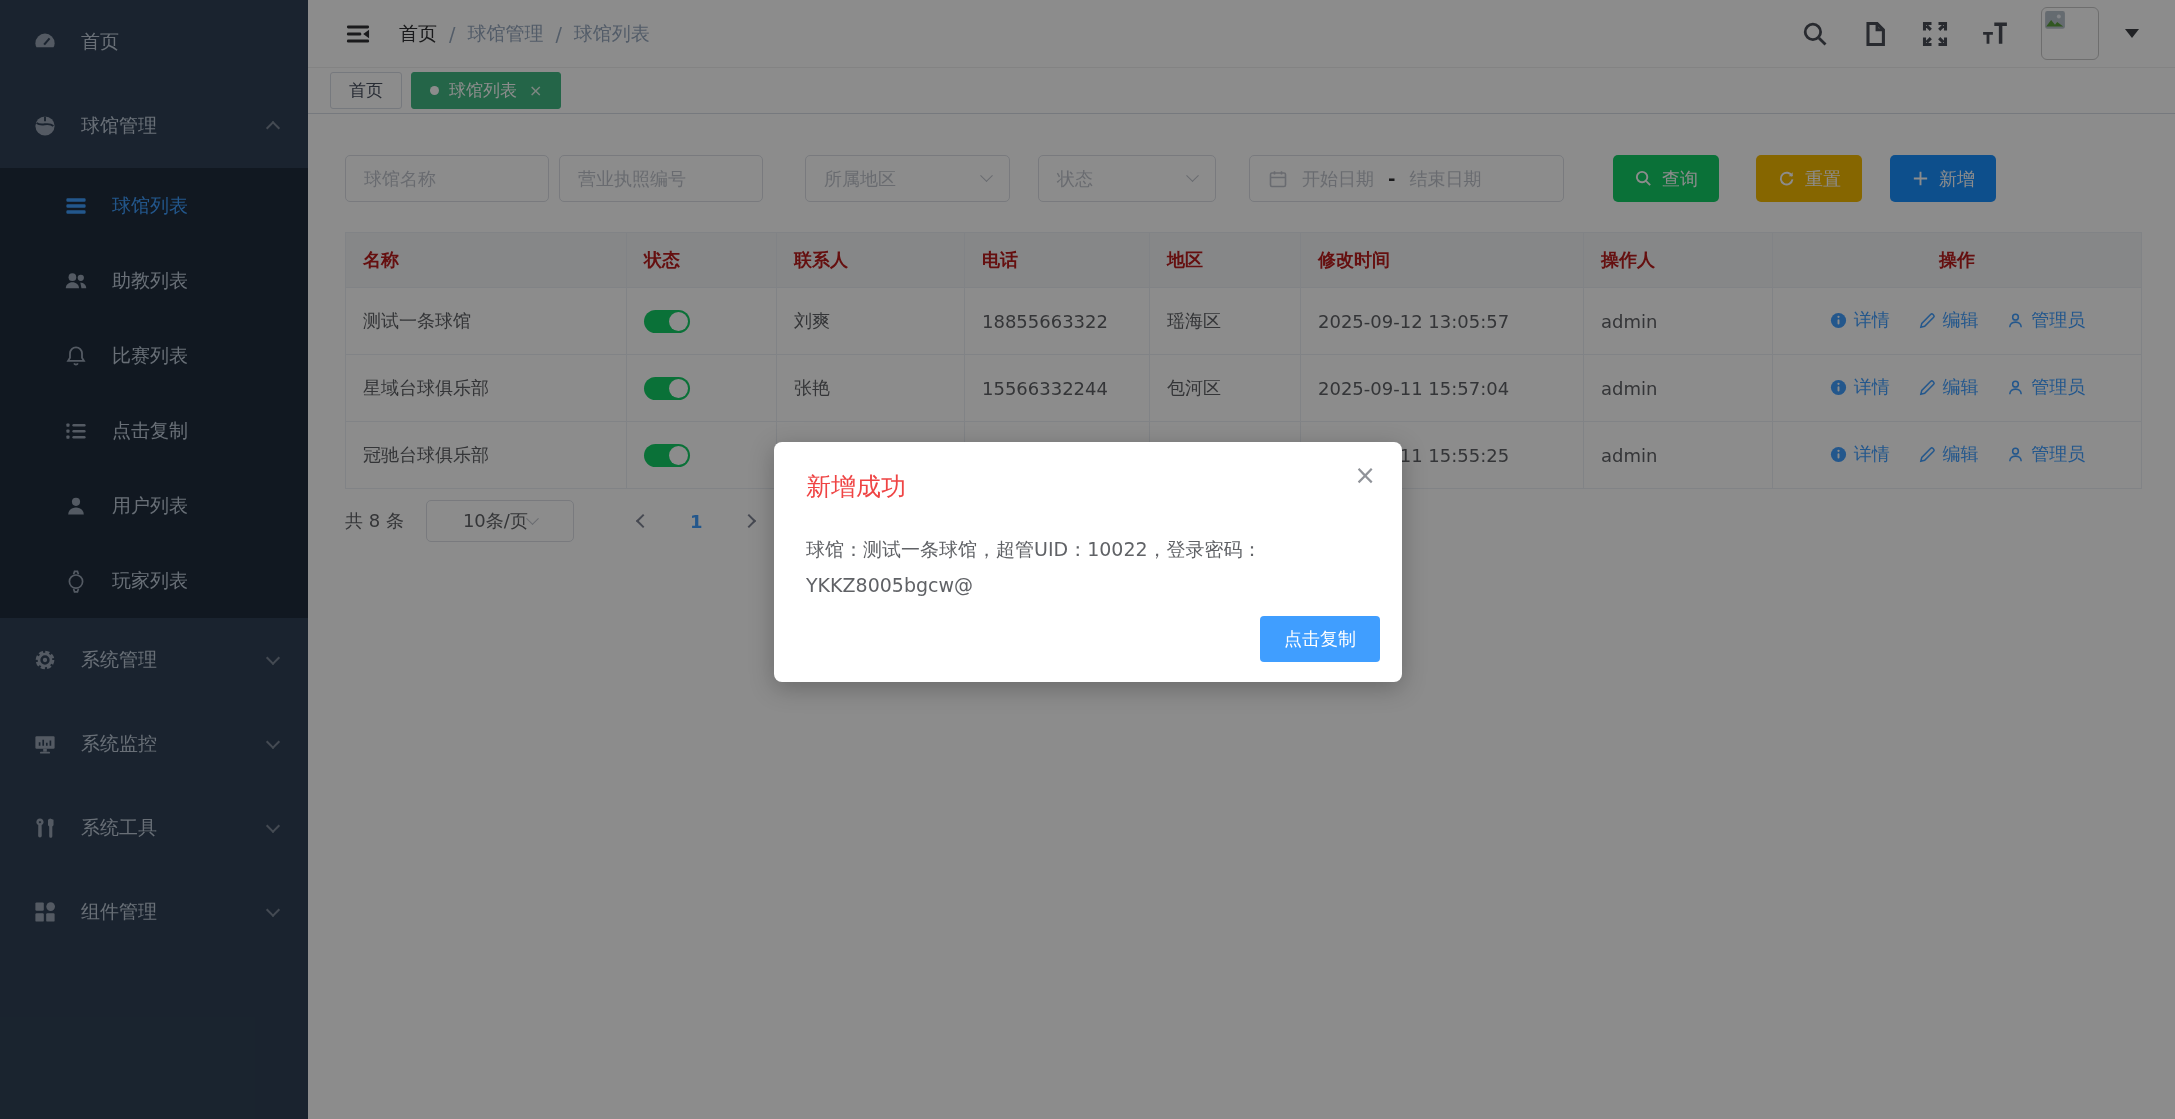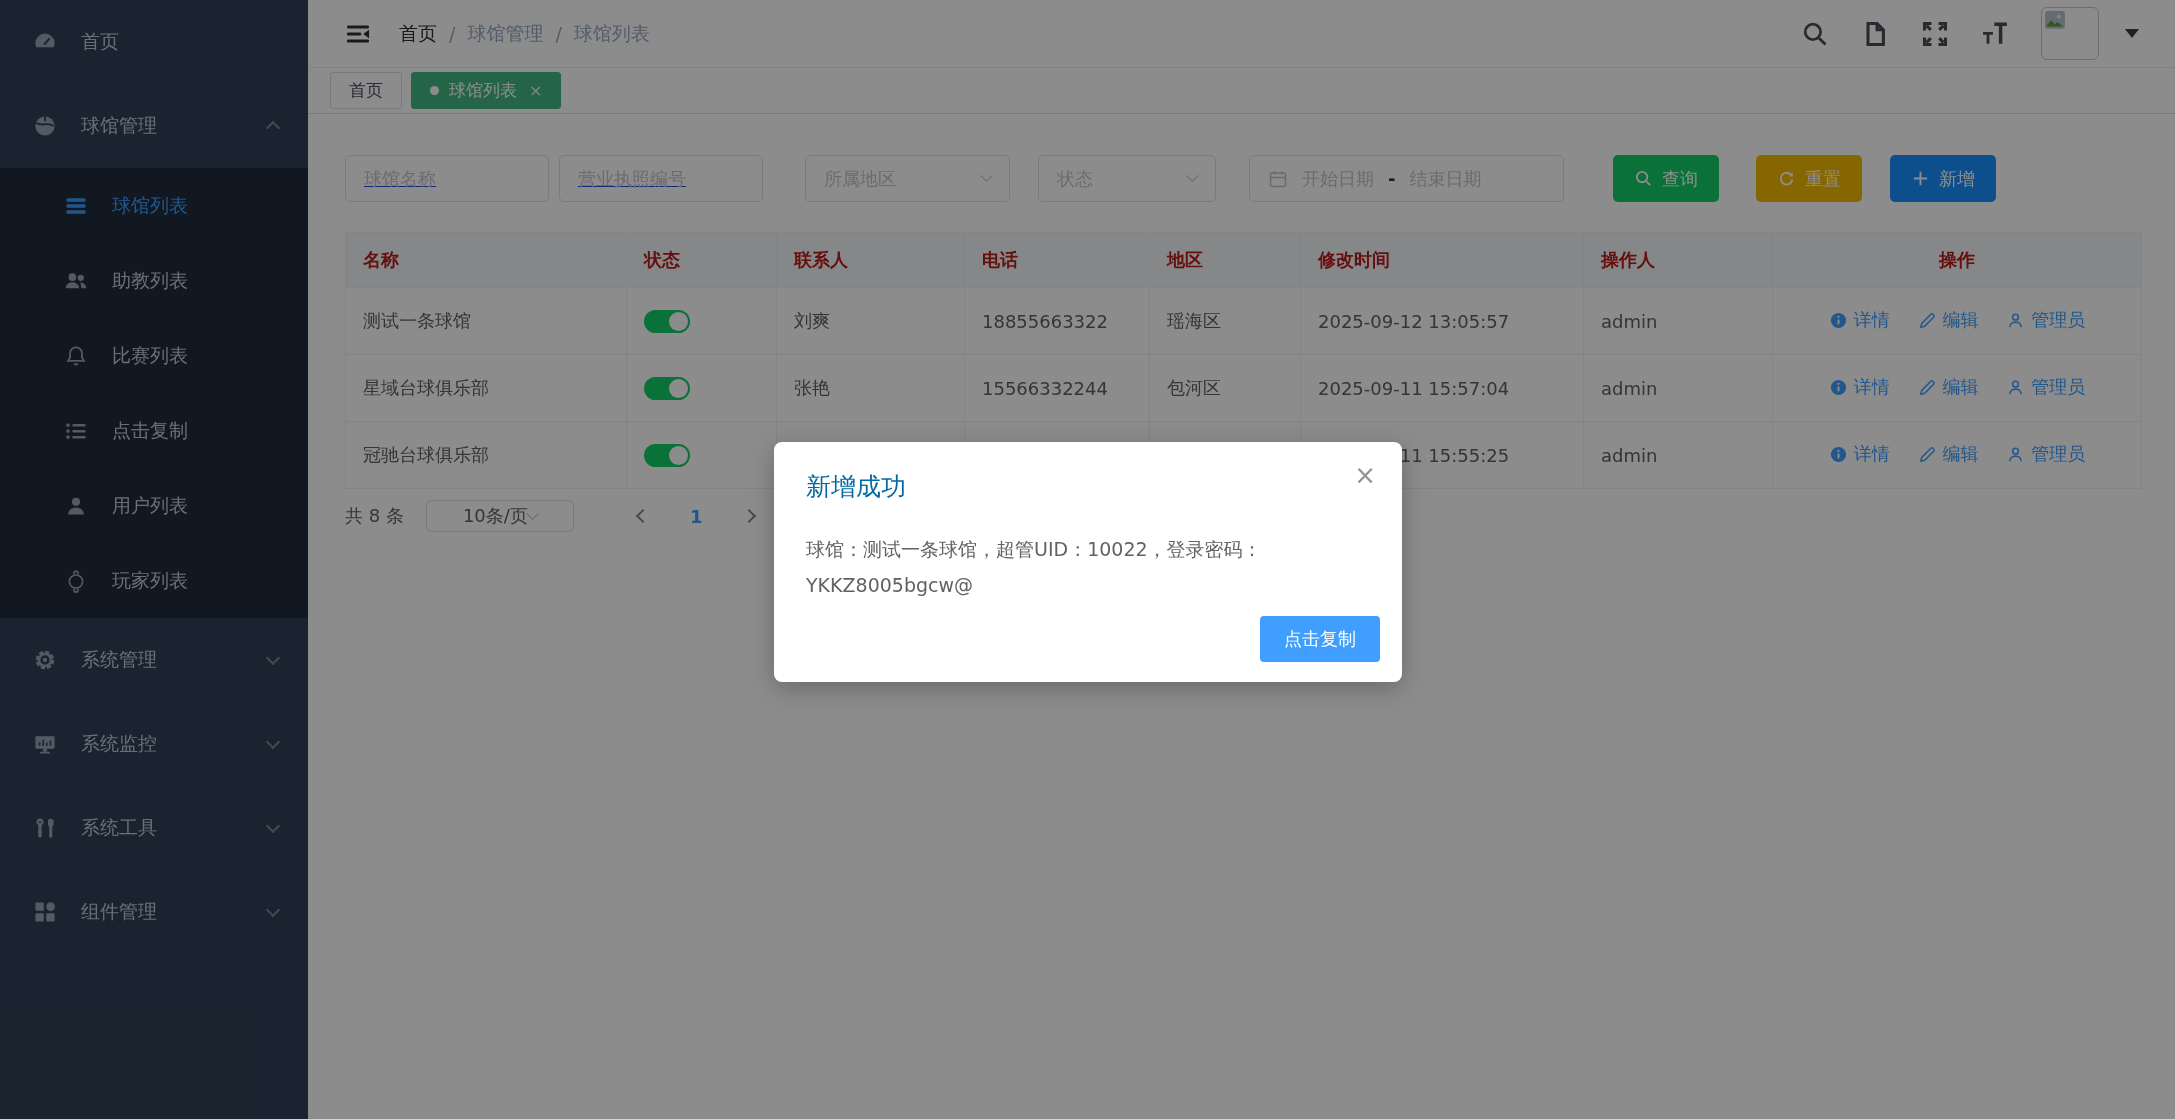--- a/index.html
+++ b/index.html
@@ -38,21 +38,21 @@
 
   .tabbar{height:46px;border-bottom:1px solid #d8dce5;display:flex;align-items:center;padding-left:22px;background:#fff;}
   .tab{height:37px;padding:0 18px;border:1px solid #d8dce5;border-radius:3px;background:#fff;color:#495060;font-size:17px;display:inline-flex;align-items:center;margin-right:9px;cursor:pointer;}
   .tab.active{background:var(--tab-active);border-color:var(--tab-active);color:#fff;}
   .tab .dot{width:9px;height:9px;border-radius:50%;background:#fff;margin-right:10px;}
   .tab .close{margin-left:12px;font-size:16px;opacity:.85;}
 
   .content{padding:41px 34px 0 37px;}
   .filter-row{display:flex;align-items:center;}
   .f-input{height:47px;border:1px solid #dcdfe6;border-radius:5px;display:flex;align-items:center;padding:0 18px;color:#C0C4CC;font-size:18px;background:#fff;}
-  .f-input input{border:none;outline:none;width:100%;font:inherit;color:#1d4ed8;background:transparent;text-decoration:underline;}
+  .f-input input{border:none;outline:none;width:100%;font:inherit;color:#1d4ed8;background:transparent;}
   .f-input input::placeholder{color:#C0C4CC;}
   .w1{width:204px;margin-right:10px;}
   .w2{width:204px;margin-right:42px;}
   .sel1{width:205px;margin-right:28px;justify-content:space-between;cursor:pointer;}
   .sel2{width:178px;margin-right:33px;justify-content:space-between;cursor:pointer;}
   .schev{width:9px;height:9px;border-right:1.8px solid #C0C4CC;border-bottom:1.8px solid #C0C4CC;transform:rotate(45deg) translate(-2px,-2px);}
   .daterange{width:315px;margin-right:49px;gap:14px;cursor:pointer;}
   .daterange .dsep{color:#303133;font-weight:bold;}
   .cal{width:20px;height:20px;color:#C0C4CC;flex:none;}
   .btn{height:47px;padding:0 21px;border:none;border-radius:5px;color:#fff;font-size:18px;display:inline-flex;align-items:center;gap:9px;cursor:pointer;font-family:inherit;}
@@ -66,30 +66,30 @@
   .grid th{height:55px;background:#f5f6f8;color:#b91c1c;font-weight:bold;font-size:18px;}
   .grid td{height:67px;font-size:18px;color:#606266;}
   .grid th.c,.grid td.c{text-align:center;}
   .switch{width:46px;height:23px;border-radius:12px;background:var(--toggle-on);position:relative;display:inline-block;cursor:pointer;vertical-align:middle;}
   .switch::after{content:"";position:absolute;right:2px;top:2px;width:19px;height:19px;border-radius:50%;background:#fff;}
   .act{color:var(--link);display:inline-flex;align-items:center;gap:6px;margin:0 11px;cursor:pointer;text-decoration:none;}
   .act svg{width:19px;height:19px;}
 
   .pagination{margin-top:11px;display:flex;align-items:center;font-size:18px;color:#606266;}
   .pg-total{margin-right:22px;}
-  .pg-size{width:148px;height:32px;border:1px solid #dcdfe6;border-radius:5px;display:flex;align-items:center;justify-content:center;margin-right:34px;cursor:pointer;}
+  .pg-size{width:148px;height:42px;border:1px solid #dcdfe6;border-radius:5px;display:flex;align-items:center;justify-content:center;margin-right:34px;cursor:pointer;}
   .pchev{width:10px;height:10px;border-right:2px solid #808695;border-bottom:2px solid #808695;display:inline-block;cursor:pointer;}
   .pchev.left{transform:rotate(135deg);margin:0 30px;}
   .pchev.right{transform:rotate(-45deg);margin:0 30px;}
   .pg-cur{color:var(--active-link);font-weight:bold;margin:0 12px;cursor:pointer;}
 
   
   .overlay{position:absolute;inset:0;background:rgba(0,0,0,0.45);z-index:10;}
   .modal{position:absolute;left:774px;top:442px;width:628px;height:240px;background:#fff;border-radius:8px;z-index:20;box-shadow:0 6px 24px rgba(0,0,0,.25);padding:28px 32px;}
-  .modal-title{font-size:25px;color:#0369a1;}
+  .modal-title{font-size:25px;color:#ef4444;}
   .modal-close{position:absolute;top:20px;right:26px;font-size:26px;color:#909399;cursor:pointer;line-height:1;}
   .modal-body{margin-top:28px;font-size:19px;color:#606266;line-height:36px;}
   .modal-copy{position:absolute;right:22px;bottom:20px;width:120px;height:46px;background:var(--link);color:#fff;border:none;border-radius:4px;font-size:18px;cursor:pointer;font-family:inherit;}
 </style>
 </head>
 <body>
 
 <div class="sidebar">
   <div class="menu-item">
     <span class="mi">

